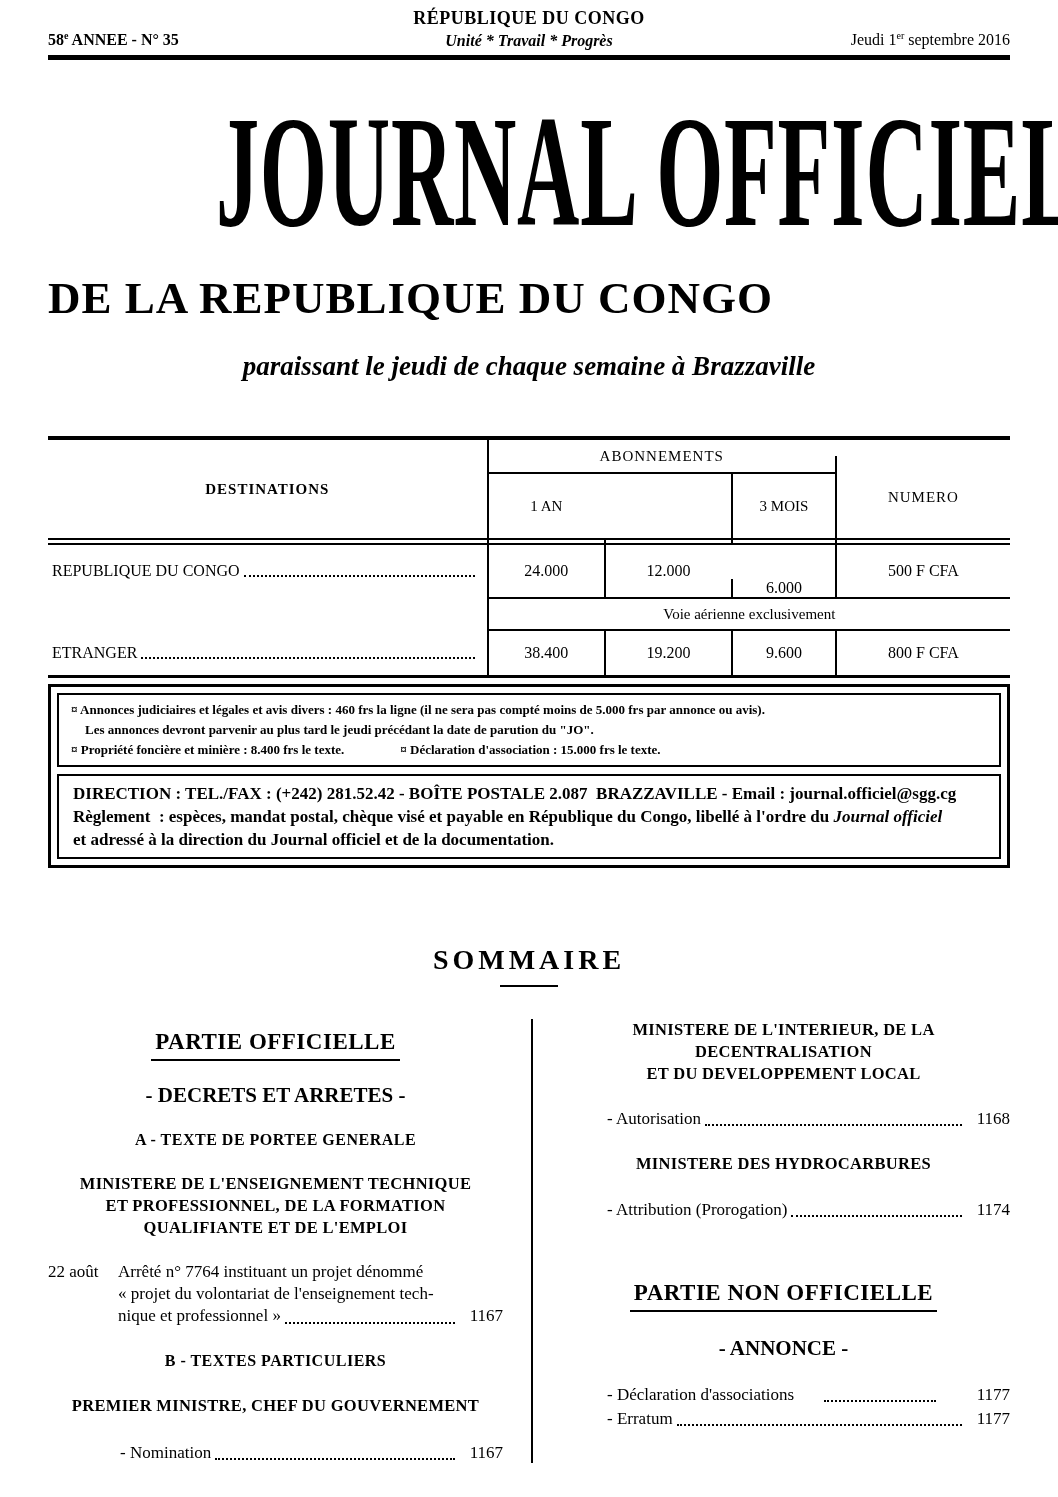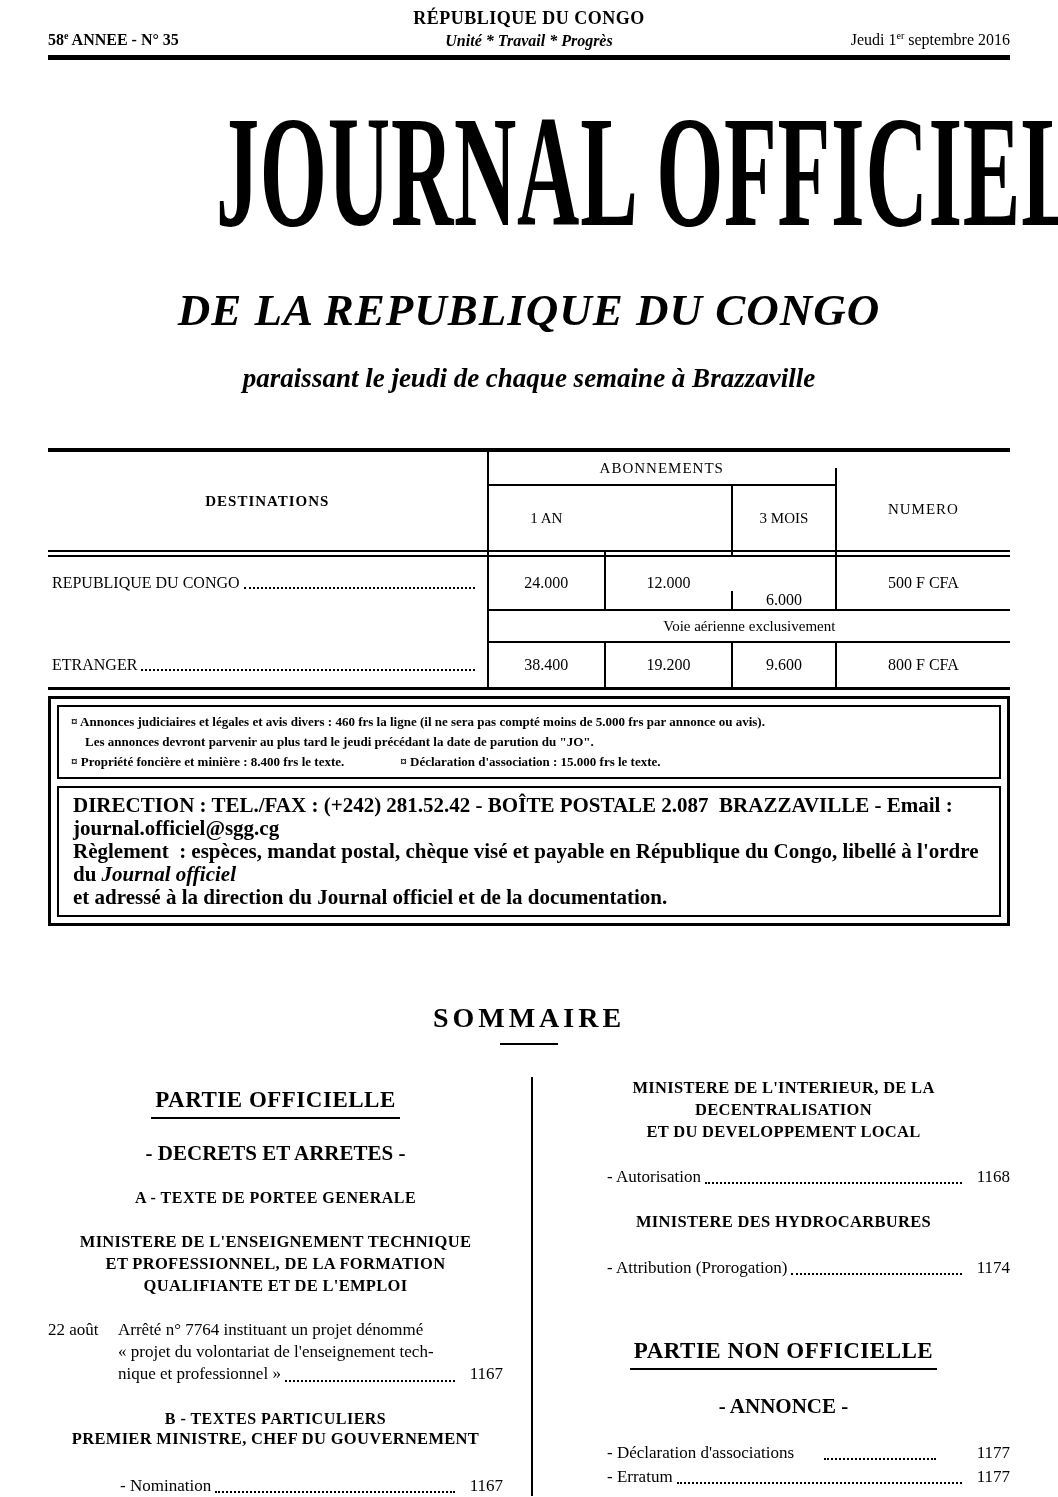--- a/index.html
+++ b/index.html
@@ -21,21 +21,21 @@
   .hdr-motto { font-size:16px; font-weight:bold; font-style:italic; margin-top:3px; }
   sup { font-size:10px; }
   .hdr-rule { height:5px; background:#000; margin-top:5px; }
 
   
   .mast-title { text-align:center; margin-top:52px; height:120px; line-height:120px; white-space:nowrap; }
   .mast-title .stretch {
     display:inline-block; font-size:120px; font-weight:bold;
     transform:scale(.72,1.32); transform-origin:center center; letter-spacing:1px;
   }
-  .mast-sub { text-align:center; margin-top:52px; font-size:45px; font-weight:bold; letter-spacing:1px;font-style:italic; }
+  .mast-sub { margin-top:40px; font-size:45px; font-weight:bold; letter-spacing:1px; }
   .mast-tag { text-align:center; margin-top:27px; font-size:27px; font-weight:bold; font-style:italic; }
 
   
   .tbl {
     margin-top:54px;
     display:grid;
     grid-template-columns:45.6% 12.2% 13.2% 10.8% 18.2%;
     grid-template-rows:34px 64px 7px 52px 34px 44px;
     border-top:4px solid #000; border-bottom:3px solid #000;
   }
@@ -59,21 +59,21 @@
   .d2c4 { grid-row:6; grid-column:4; } .d2c5 { grid-row:6; grid-column:5; }
   .dest-flex { display:flex; align-items:baseline; width:100%; }
   .leader { flex:1; border-bottom:2px dotted #000; margin:0 2px 3px 4px; align-self:flex-end; }
 
   
   .notice-outer { margin-top:6px; border:3px solid #000; padding:6px; }
   .notice-box { border:2px solid #000; padding:5px 12px; font-size:13px; font-weight:bold; line-height:20px; }
   .notice-box .ind { padding-left:14px; }
   .notice-row3 { display:flex; }
   .notice-row3 .second { margin-left:56px; }
-  .direction-box { border:2px solid #000; margin-top:7px; padding:6px 14px; font-size:21px; font-weight:bold; line-height:23px; }
+  .direction-box { border:2px solid #000; margin-top:7px; padding:6px 14px; font-size:17px; font-weight:bold; line-height:23px; }
   .em-it { font-style:italic; }
 
   
   .som-title { text-align:center; margin-top:76px; font-size:28px; font-weight:bold; letter-spacing:4px; }
   .som-rule { width:58px; height:2px; background:#000; margin:9px auto 0 auto; }
   .som-cols { display:flex; margin-top:32px; min-height:386px; }
   .som-left { width:483px; padding-right:28px; }
   .som-right { flex:1; border-left:2px solid #000; padding-left:24px; }
   .part-title { text-align:center; font-size:23px; font-weight:bold; letter-spacing:.5px; }
   .part-title > span { display:inline-block; border-bottom:2px solid #000; padding:0 4px 4px 4px; }
@@ -181,21 +181,21 @@
           <div>Arrêté n° 7764 instituant un projet dénommé</div>
           <div>« projet du volontariat de l'enseignement tech-</div>
           <div class="toc-line">
             <span>nique et professionnel »</span>
             <span class="leader"></span>
             <span class="toc-page">1167</span>
           </div>
         </div>
       </div>
       <div class="sub-h" style="margin-top:25px;">B - TEXTES PARTICULIERS</div>
-      <div class="min-h" style="">PREMIER MINISTRE, CHEF DU GOUVERNEMENT</div>
+      <div class="min-h" style="margin-top:25px;">PREMIER MINISTRE, CHEF DU GOUVERNEMENT</div>
       <div class="toc-line" style="margin:26px 0 0 72px;">
         <span>- Nomination</span>
         <span class="leader"></span>
         <span class="toc-page">1167</span>
       </div>
     </div>
 
     <div class="som-right">
       <div class="min-h">
         <div>MINISTERE DE L'INTERIEUR, DE LA DECENTRALISATION</div>

